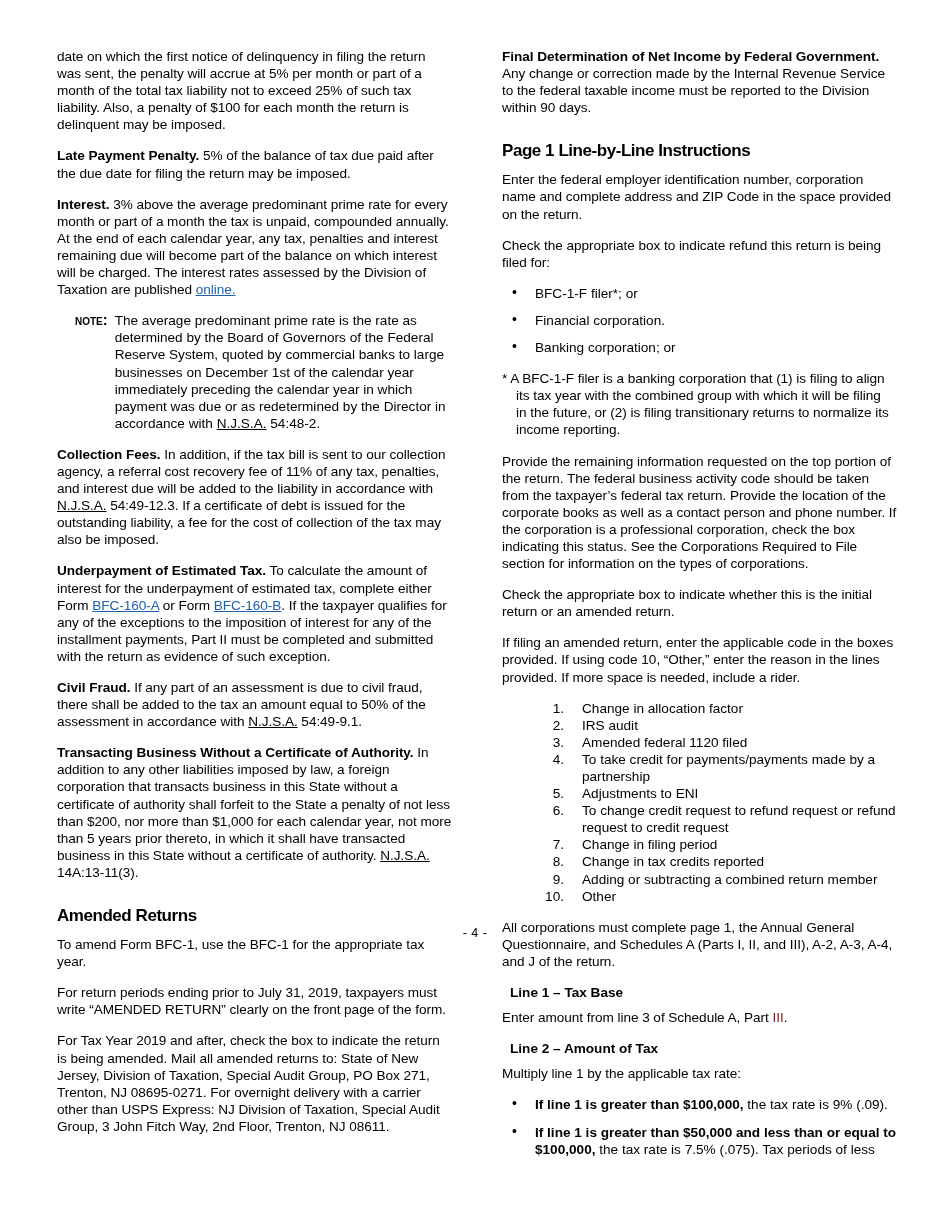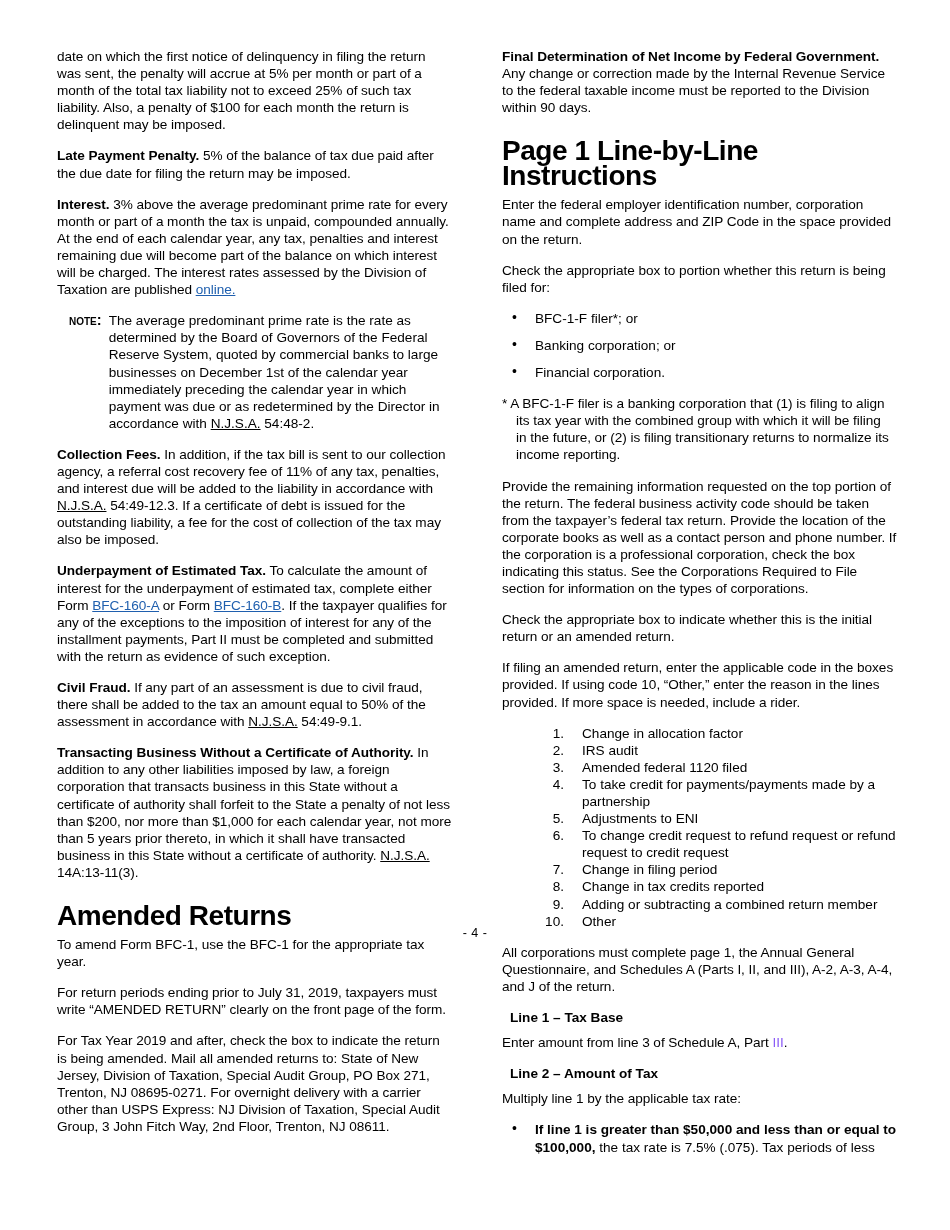--- a/index.html
+++ b/index.html
@@ -50,39 +50,39 @@
   .u {
     text-decoration: underline;
   }
 
   .link {
     color: #1f5fae;
     text-decoration: underline;
   }
 
   .link-visited {
-    color: #8b5cf6;
+    color: #7f1d1d;
     text-decoration: none;
   }
 
   h1.section-heading {
-    font-size: 28px;
+    font-size: 17px;
     line-height: 25px;
     font-weight: bold;
     margin: 22px 0 2px 0;
     letter-spacing: -0.45px;
   }
 
   .heading-after {
     margin-top: 8px;
   }
 
   .note-block {
     display: flex;
-    margin: 0 0 14px 12px;
+    margin: 0 0 14px 18px;
     font-size: 13.6px;
     line-height: 17.1px;
   }
   .note-label {
     font-weight: bold;
     flex: 0 0 auto;
     padding-right: 7px;
     font-variant: small-caps;
     text-transform: lowercase;
     font-size: 14.6px;
@@ -199,26 +199,26 @@
     </div>
 
     <div class="col">
 
       <p><b>Final Determination of Net Income by Federal Government.</b><span> Any change or correction made by the Internal Revenue Service to the federal taxable income must be reported to the Division within 90 days.</span></p>
 
       <h1 class="section-heading">Page 1 Line-by-Line Instructions</h1>
 
       <p class="heading-after">Enter the federal employer identification number, corporation name and complete address and ZIP Code in the space provided on the return.</p>
 
-      <p>Check the appropriate box to portion whether this return is being filed for:</p>
+      <p>Check the appropriate box to indicate refund this return is being filed for:</p>
 
       <ul class="bullets">
         <li>BFC-1-F filer*; or</li>
+        <li>Financial corporation.</li>
         <li>Banking corporation; or</li>
-        <li>Financial corporation.</li>
       </ul>
 
       <p class="footnote">* A BFC-1-F filer is a banking corporation that (1) is filing to align its tax year with the combined group with which it will be filing in the future, or (2) is filing transitionary returns to normalize its income reporting.</p>
 
       <p>Provide the remaining information requested on the top portion of the return. The federal business activity code should be taken from the taxpayer’s federal tax return. Provide the location of the corporate books as well as a contact person and phone number. If the corporation is a professional corporation, check the box indicating this status. See the Corporations Required to File section for information on the types of corporations.</p>
 
       <p>Check the appropriate box to indicate whether this is the initial return or an amended return.</p>
 
       <p>If filing an amended return, enter the applicable code in the boxes provided. If using code 10, “Other,” enter the reason in the lines provided. If more space is needed, include a rider.</p>
 
@@ -237,20 +237,21 @@
 
       <p>All corporations must complete page 1, the Annual General Questionnaire, and Schedules A (Parts I, II, and III), A-2, A-3, A-4, and J of the return.</p>
 
       <div class="subhead">Line 1 – Tax Base</div>
       <p><span>Enter amount from line 3 of Schedule A, Part </span><span class="link-visited">III</span><span>.</span></p>
 
       <div class="subhead">Line 2 – Amount of Tax</div>
       <p>Multiply line 1 by the applicable tax rate:</p>
 
       <ul class="bullets">
+        <li><b>If line 1 is greater than $100,000,</b><span> the tax rate is 9% (.09).</span></li>
         <li><b>If line 1 is greater than $50,000 and less than or equal to $100,000,</b><span> the tax rate is 7.5% (.075). Tax periods of less</span></li>
       </ul>
     </div>
 
   </div>
 
   <div class="page-number">- 4 -</div>
 </div>
 
 </body></html>

